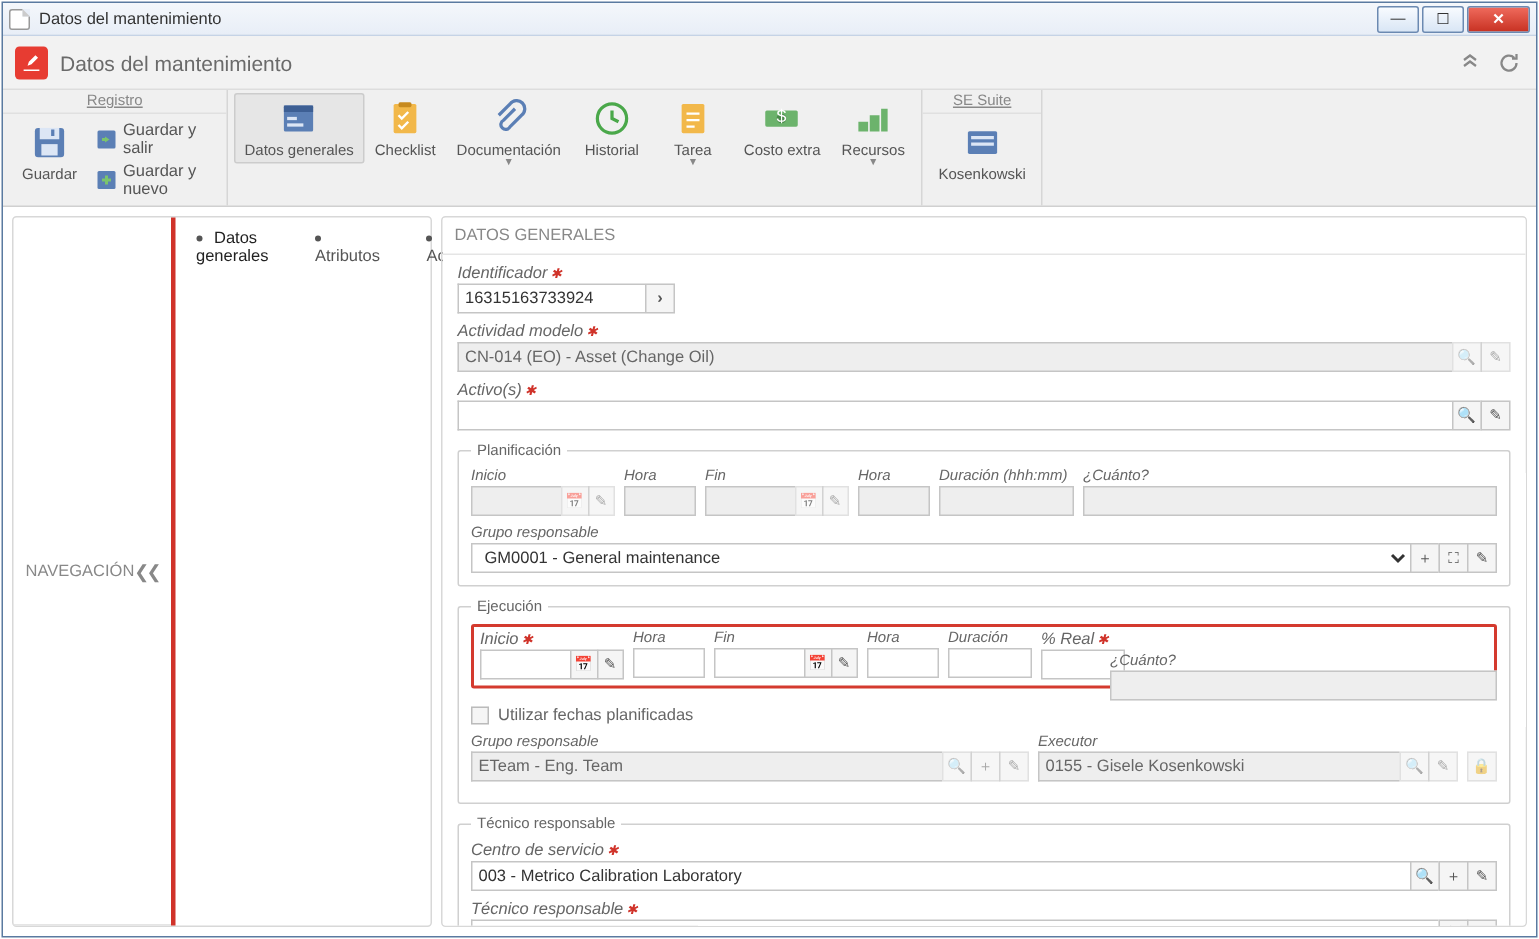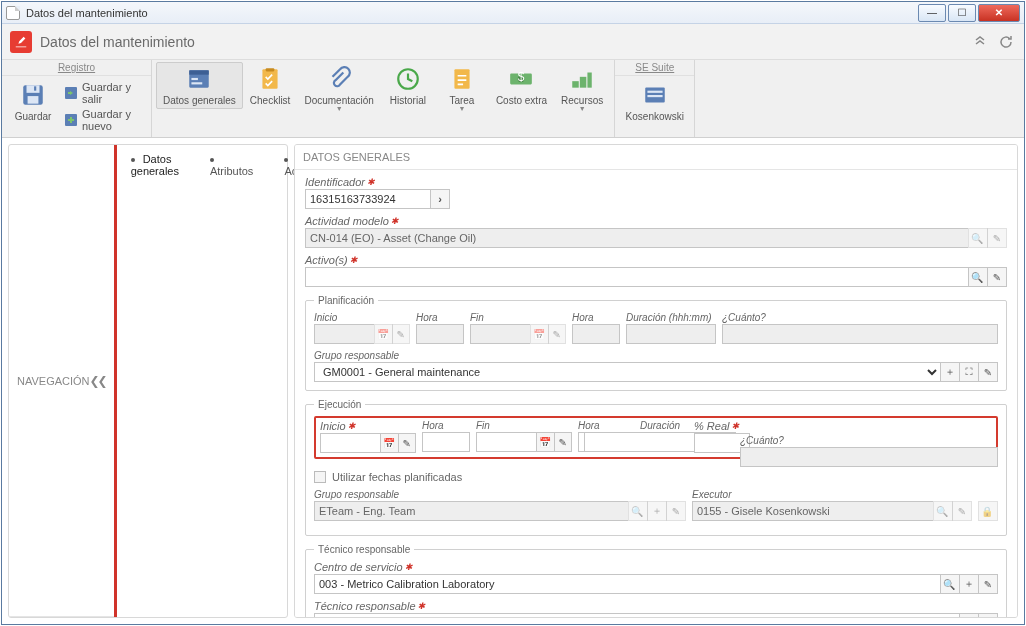--- a/index.html
+++ b/index.html
@@ -363,21 +363,21 @@
               <div class="inpgrp">
                     <input class="inp" style="width: 60px;">
                     <div class="btn-sq">📅</div>
                     <div class="btn-sq">✎</div>
                   </div>
             </div>
             <div class="ffld" style="width:48px;">
                   <span class="flbl">Hora</span>
                   <input class="inp" style="">
                 </div>
-            <div class="ffld" style="width:56px;align-items:center;">
+            <div class="ffld" style="width:56px;">
                   <span class="flbl">Duración</span>
                   <input class="inp" style="">
                 </div>
             <div class="ffld" style="width:56px;">
                   <span class="flbl">
                     <span>% Real</span>
                     <span class="req">✱</span>
                   </span>
                   <input class="inp" style="">
                 </div>

